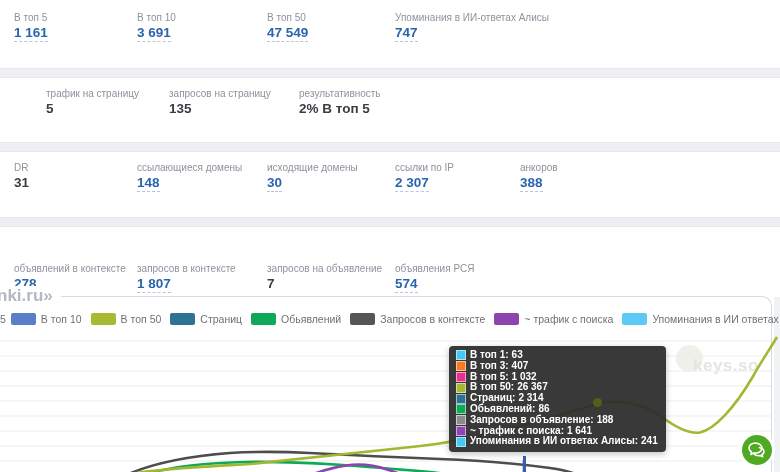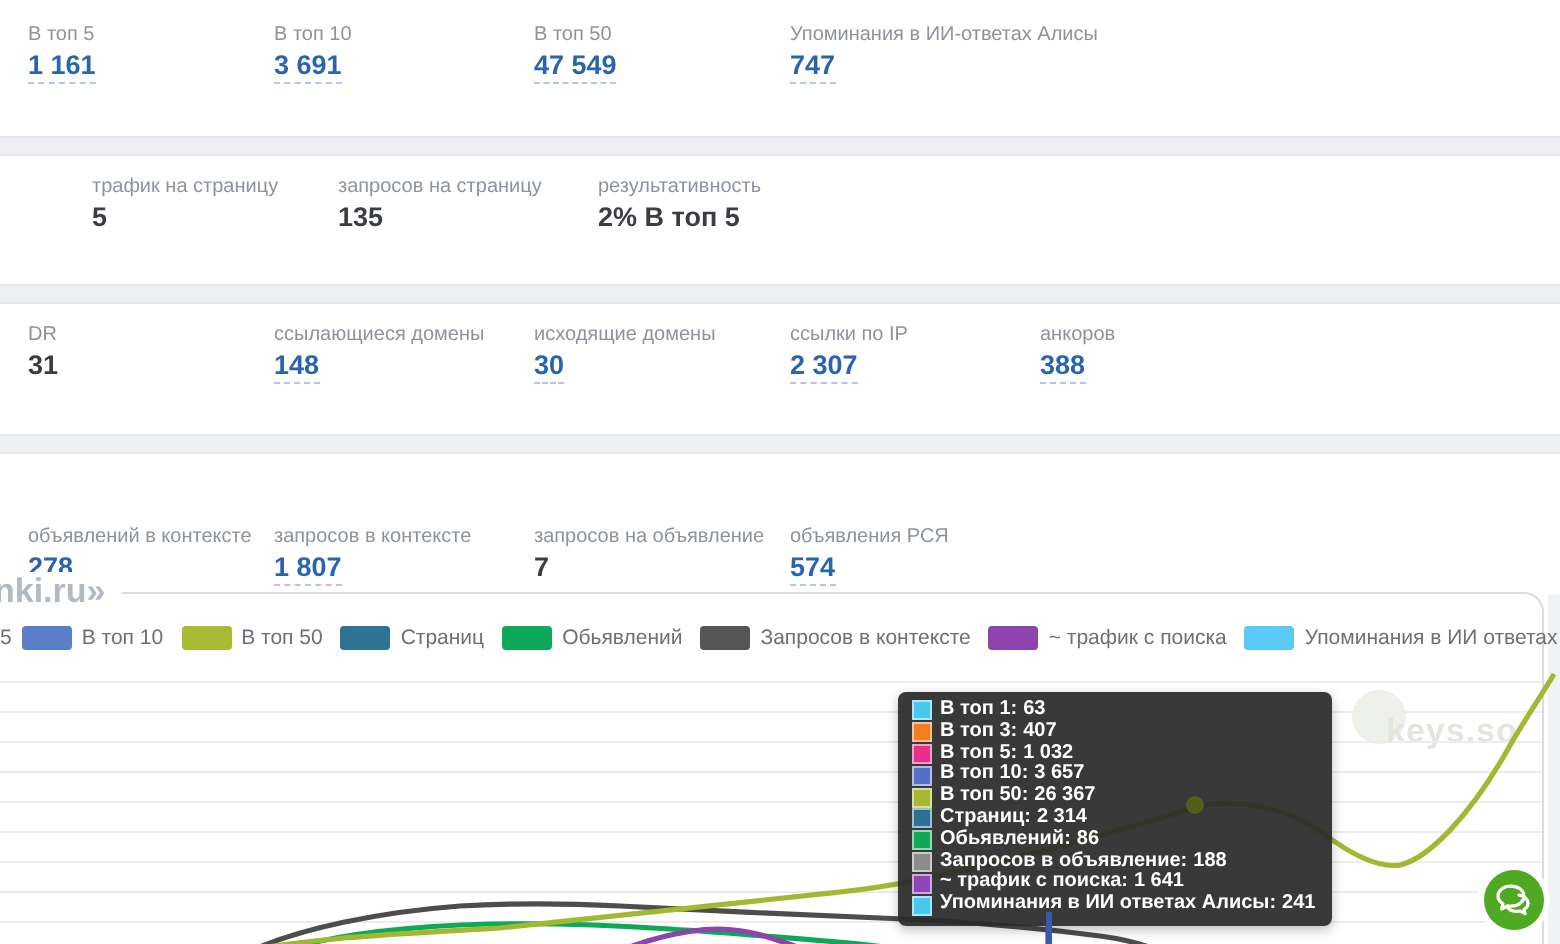--- a/index.html
+++ b/index.html
@@ -216,25 +216,20 @@
       <span class="tt-swatch" style="background: rgb(245, 124, 32);"></span>
       <span class="tt-label">В топ 3:</span>
       <span>407</span>
     </div>
     <div class="tooltip-row">
       <span class="tt-swatch" style="background: rgb(237, 47, 140);"></span>
       <span class="tt-label">В топ 5:</span>
       <span>1 032</span>
     </div>
     <div class="tooltip-row">
-      <span class="tt-swatch" style="background: rgb(84, 112, 198);"></span>
-      <span class="tt-label">В топ 10:</span>
-      <span>3 657</span>
-    </div>
-    <div class="tooltip-row">
       <span class="tt-swatch" style="background: rgb(164, 184, 50);"></span>
       <span class="tt-label">В топ 50:</span>
       <span>26 367</span>
     </div>
     <div class="tooltip-row">
       <span class="tt-swatch" style="background: rgb(47, 113, 148);"></span>
       <span class="tt-label">Страниц:</span>
       <span>2 314</span>
     </div>
     <div class="tooltip-row">

